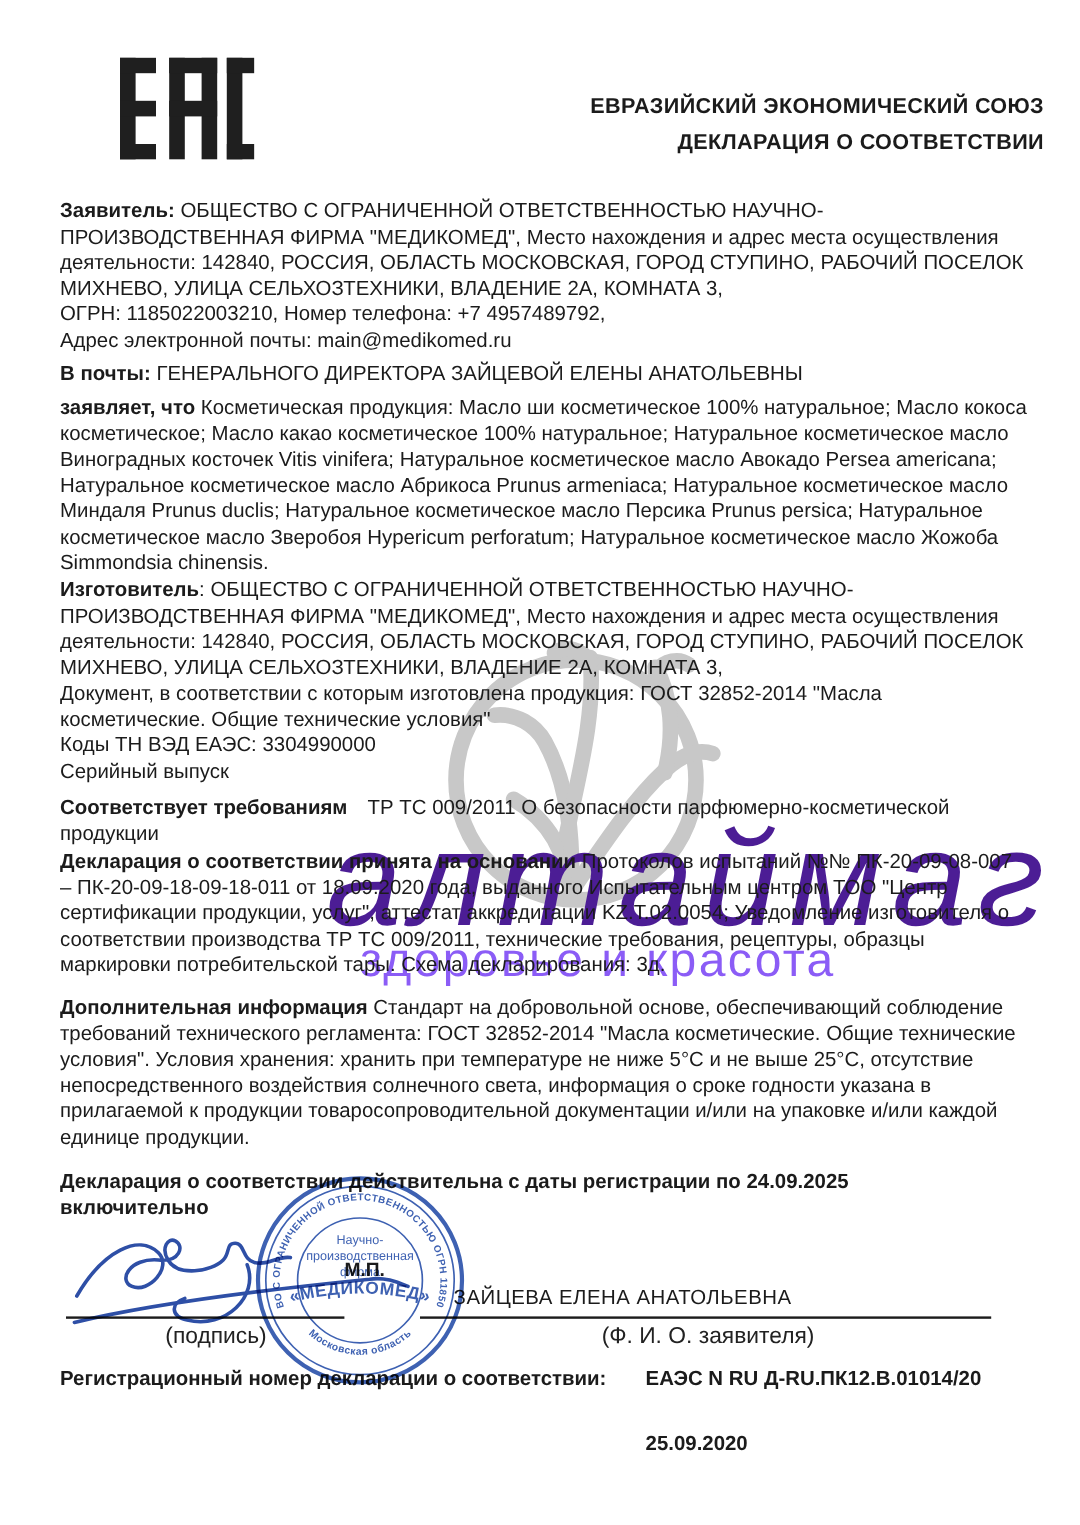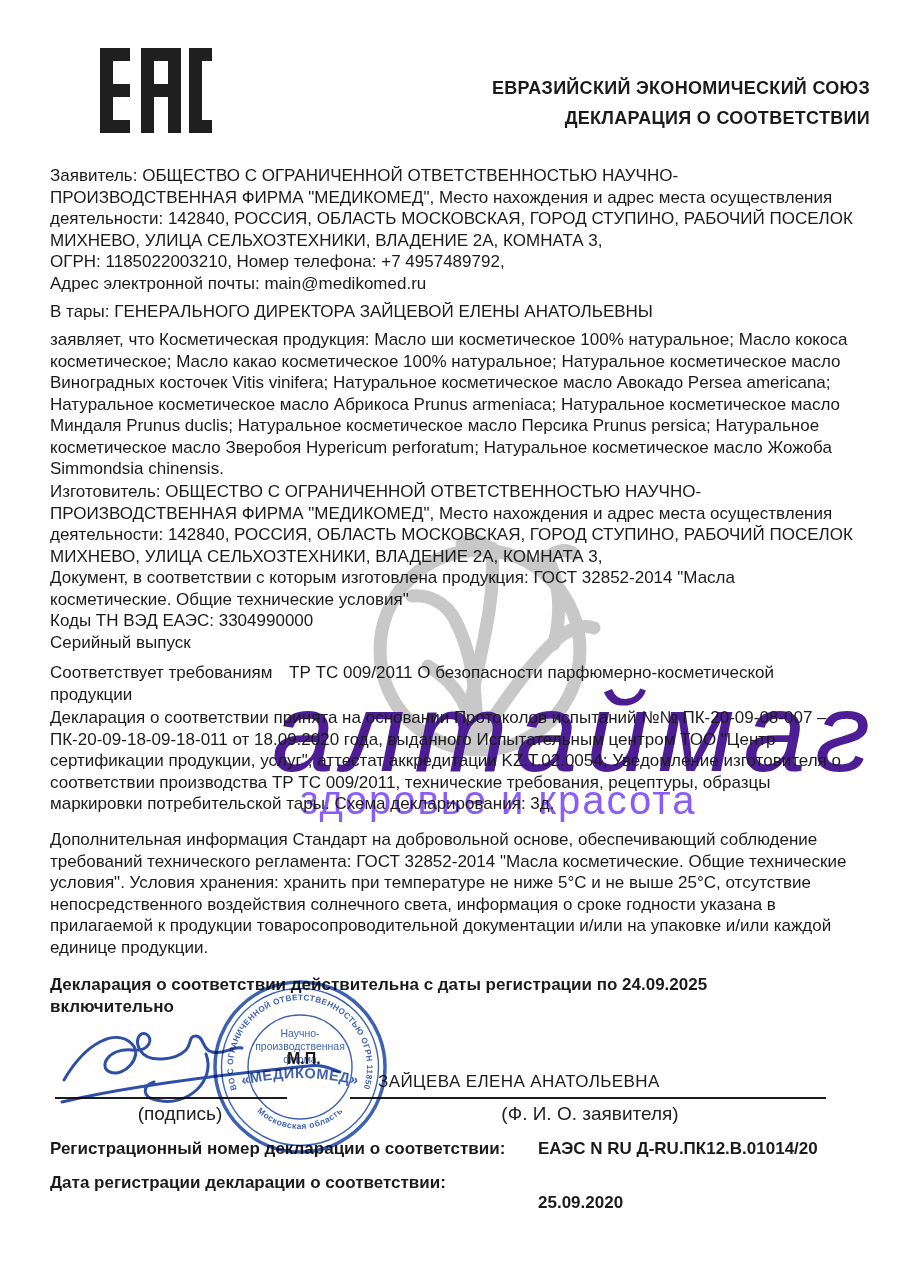--- a/index.html
+++ b/index.html
@@ -9,21 +9,21 @@
     font-family:"Liberation Sans","DejaVu Sans",sans-serif;color:#1b1b1b;
   }
   .title{
     position:absolute;left:60px;width:810px;text-align:right;
     font-weight:bold;font-size:18px;letter-spacing:.3px;z-index:2;
   }
   .para{
     position:absolute;left:50px;width:806px;
     font-size:17px;line-height:21.5px;white-space:pre-line;z-index:2;
   }
-  .para b{font-weight:normal;}
+  .para b{font-weight:bold;}
   .gap{margin-right:12px;text-align:right;}
   .bold{font-weight:bold;}
   .cap{position:absolute;font-size:19px;color:#222;text-align:center;z-index:2;}
   .sigline{position:absolute;border-top:2px solid #1c1c1c;z-index:1;}
   .reg{position:absolute;font-weight:bold;font-size:17px;z-index:2;}
   .wm{position:absolute;color:#c9c9c9;z-index:0;user-select:none;white-space:nowrap;}
   .wm-brand{font-size:112px;letter-spacing:9px;color:#4c1d95;font-style:italic;}
   .wm-tag{font-size:40px;letter-spacing:2px;color:#8b5cf6;}
   .wm-tree{position:absolute;z-index:0;}
   .eac{position:absolute;z-index:2;}
@@ -68,21 +68,21 @@
     </g>
   </svg>
 
   <div class="title" style="top:78px;">ЕВРАЗИЙСКИЙ ЭКОНОМИЧЕСКИЙ СОЮЗ</div>
   <div class="title" style="top:108px;">ДЕКЛАРАЦИЯ О СООТВЕТСТВИИ</div>
 
   <p class="para" style="top:148px;"><b>Заявитель:</b> <span>ОБЩЕСТВО С ОГРАНИЧЕННОЙ ОТВЕТСТВЕННОСТЬЮ НАУЧНО-ПРОИЗВОДСТВЕННАЯ ФИРМА "МЕДИКОМЕД", Место нахождения и адрес места осуществления деятельности: 142840, РОССИЯ, ОБЛАСТЬ МОСКОВСКАЯ, ГОРОД СТУПИНО, РАБОЧИЙ ПОСЕЛОК МИХНЕВО, УЛИЦА СЕЛЬХОЗТЕХНИКИ, ВЛАДЕНИЕ 2А, КОМНАТА 3,
 ОГРН: 1185022003210, Номер телефона: +7 4957489792,
 Адрес электронной почты: main@medikomed.ru</span></p>
 
-  <p class="para" style="top:284px;"><b>В тары:</b> <span>ГЕНЕРАЛЬНОГО ДИРЕКТОРА ЗАЙЦЕВОЙ ЕЛЕНЫ АНАТОЛЬЕВНЫ</span></p>
+  <p class="para" style="top:284px;"><b>В почты:</b> <span>ГЕНЕРАЛЬНОГО ДИРЕКТОРА ЗАЙЦЕВОЙ ЕЛЕНЫ АНАТОЛЬЕВНЫ</span></p>
 
   <p class="para" style="top:312px;"><b>заявляет, что</b> <span>Косметическая продукция: Масло ши косметическое 100% натуральное; Масло кокоса косметическое; Масло какао косметическое 100% натуральное; Натуральное косметическое масло Виноградных косточек Vitis vinifera; Натуральное косметическое масло Авокадо Persea americana; Натуральное косметическое масло Абрикоса Prunus armeniaca; Натуральное косметическое масло Миндаля Prunus duclis; Натуральное косметическое масло Персика Prunus persica; Натуральное косметическое масло Зверобоя Hypericum perforatum; Натуральное косметическое масло Жожоба Simmondsia chinensis.</span></p>
 
   <p class="para" style="top:464px;"><b>Изготовитель</b><span>: ОБЩЕСТВО С ОГРАНИЧЕННОЙ ОТВЕТСТВЕННОСТЬЮ НАУЧНО-ПРОИЗВОДСТВЕННАЯ ФИРМА "МЕДИКОМЕД", Место нахождения и адрес места осуществления деятельности: 142840, РОССИЯ, ОБЛАСТЬ МОСКОВСКАЯ, ГОРОД СТУПИНО, РАБОЧИЙ ПОСЕЛОК МИХНЕВО, УЛИЦА СЕЛЬХОЗТЕХНИКИ, ВЛАДЕНИЕ 2А, КОМНАТА 3,
 Документ, в соответствии с которым изготовлена продукция: ГОСТ 32852-2014 "Масла косметические. Общие технические условия"
 Коды ТН ВЭД ЕАЭС: 3304990000
 Серийный выпуск</span></p>
 
   <p class="para" style="top:645px;"><b class="gap">Соответствует требованиям</b> <span>ТР ТС 009/2011 О безопасности парфюмерно-косметической продукции</span></p>
 
@@ -98,21 +98,20 @@
   <span class="fio-name" style="left:378px;top:1072px;">ЗАЙЦЕВА ЕЛЕНА АНАТОЛЬЕВНА</span>
 
   <div class="sigline" style="left:55px;top:1097px;width:232px;"></div>
   <div class="sigline" style="left:350px;top:1097px;width:476px;"></div>
 
   <span class="cap" style="left:110px;top:1103px;width:140px;">(подпись)</span>
   <span class="cap" style="left:495px;top:1103px;width:190px;">(Ф. И. О. заявителя)</span>
 
   <div class="reg" style="left:50px;top:1139px;">Регистрационный номер декларации о соответствии:</div>
   <div class="reg" style="left:538px;top:1139px;">ЕАЭС N RU Д-RU.ПК12.В.01014/20</div>
-  <div class="reg" style="left:50px;top:1173px;">Дата регистрации декларации о соответствии:</div>
   <div class="reg" style="left:538px;top:1173px;margin-top:20px;">25.09.2020</div>
 
   <svg class="stamp" style="left:212px;top:979px;" width="176" height="176" viewBox="0 0 176 176" font-family="Liberation Sans, sans-serif">
     <defs>
       <path id="st-ring-top" d="M 25,111 A 67,67 0 1 1 151,111" fill="none"></path>
       <path id="st-ring-bot" d="M 42.7,130.3 A 62,62 0 0 0 133.3,130.3" fill="none"></path>
       <path id="st-name-arc" d="M 28,107 Q 88,91 148,107" fill="none"></path>
     </defs>
     <g fill="none" stroke="#2f55ac">
       <circle cx="88" cy="88" r="85" stroke-width="3.5"></circle>

